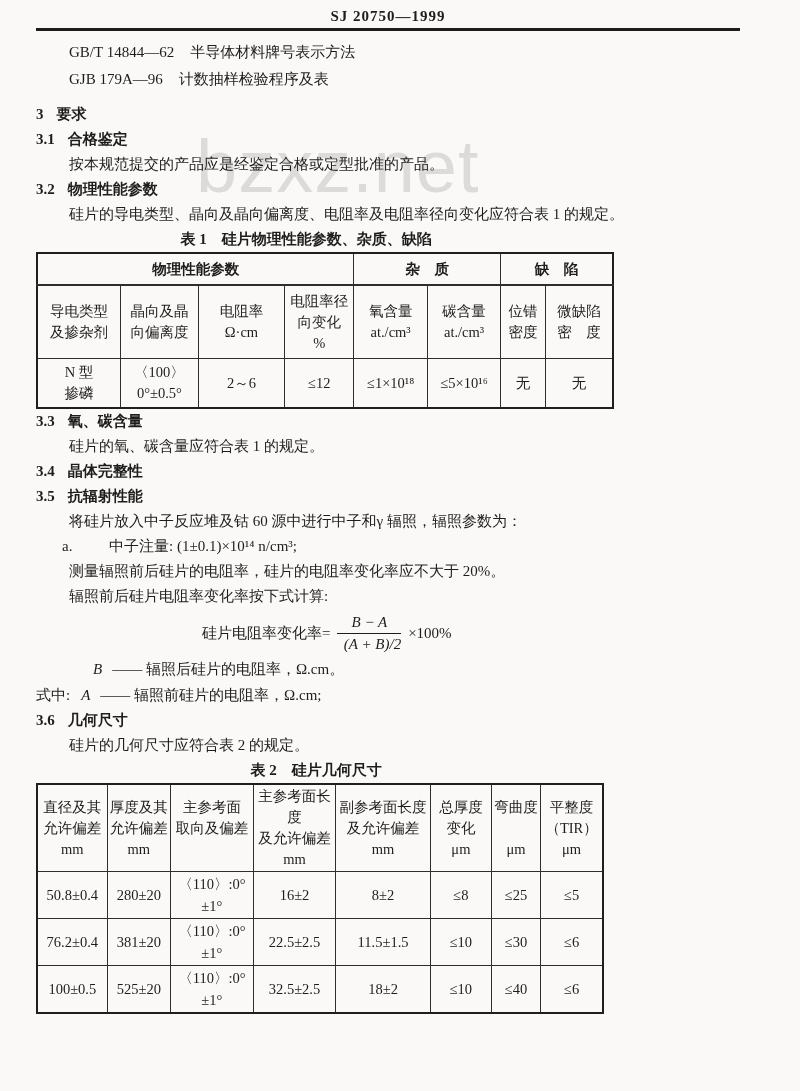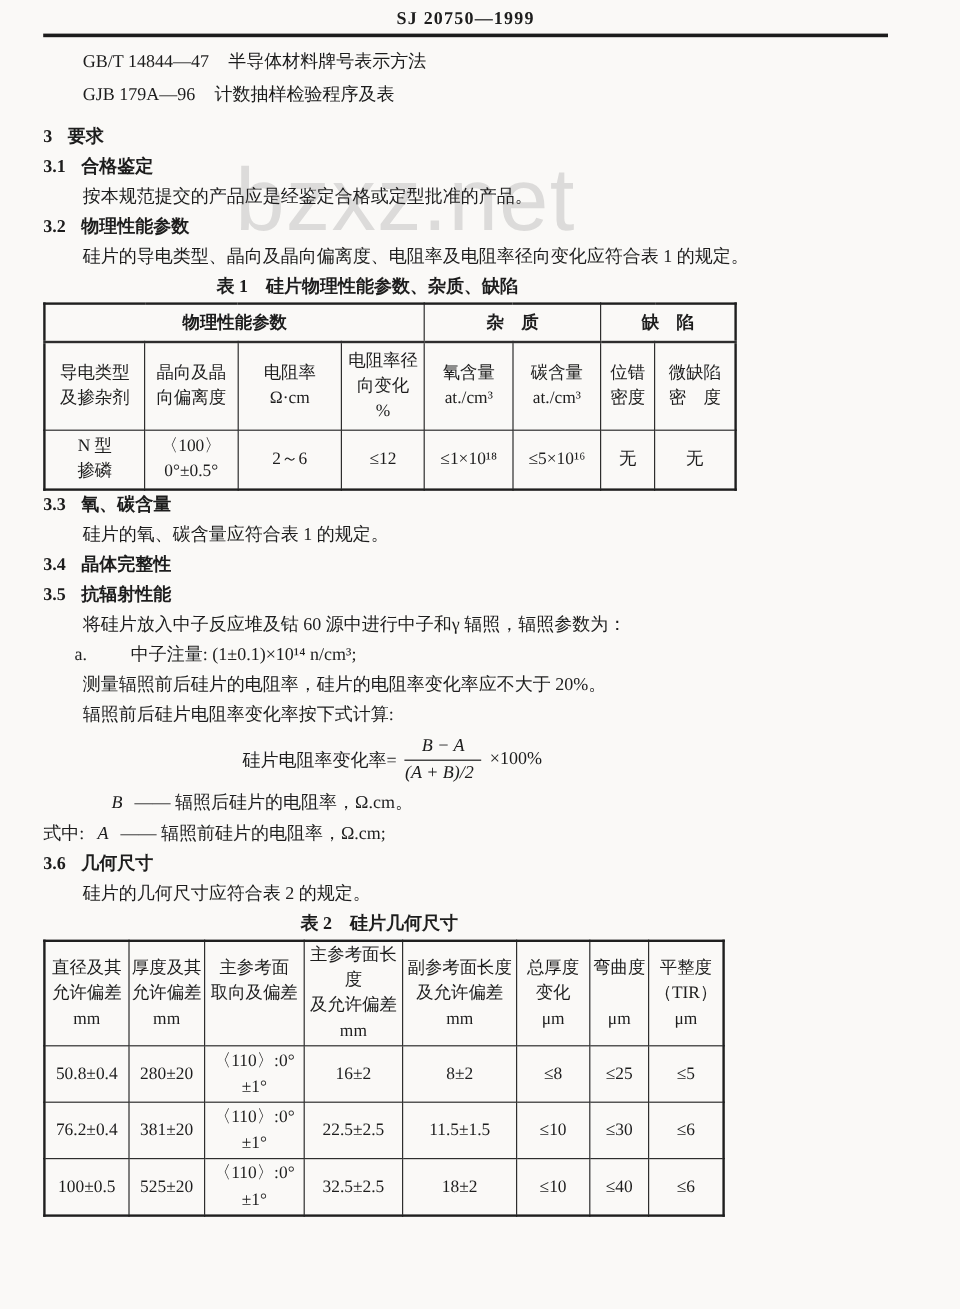--- a/index.html
+++ b/index.html
@@ -42,42 +42,42 @@
     padding:1px 1px;white-space:pre-line;line-height:21px;
   }
   .t1{width:578px;border:2px solid #1f1f1f;}
   .t2{width:568px;border:2px solid #1f1f1f;}
   .group-row td{height:28px;font-weight:600;border-bottom-width:2px;}
   .t1 .head-row td{height:70px;}
   .t1 .data-row td{height:46px;}
   .t2 .head-row td{height:62px;}
   .t2 .data-row td{height:23px;line-height:22px;}
   .formula{margin:5px 0 3px 166px;display:flex;align-items:center;}
-  .frac{display:inline-flex;flex-direction:column;align-items:flex-start;margin:0 7px;}
+  .frac{display:inline-flex;flex-direction:column;align-items:flex-end;margin:0 7px;}
   .frac .fnum{padding:0 14px 2px;border-bottom:1.5px solid #1d1d1d;font-style:italic;}
   .frac .fden{padding-top:2px;font-style:italic;}
   .where-line{line-height:26px;}
   .w-lead{margin-right:11px;}
   .w-sym{font-style:italic;margin-right:10px;}
   .w-indent{margin-left:57px;}
 </style>
 </head>
 <body>
 
 <div class="page">
   <div class="watermark">bzxz.net</div>
 
   <div class="content">
 
     <div class="std-header">SJ 20750—1999</div>
     <div class="top-rule"></div>
 
     <div class="refs">
       <div class="ref-line">
-        <span class="ref-code">GB/T 14844—47</span><span>半导体材料牌号表示方法</span>
+        <span class="ref-code">GB/T 14844—62</span><span>半导体材料牌号表示方法</span>
       </div>
       <div class="ref-line">
         <span class="ref-code">GJB 179A—96</span><span>计数抽样检验程序及表</span>
       </div>
     </div>
 
     <div class="doc-line sec-head sec3">
       <span class="h-num">3</span><span>要求</span>
     </div>
 

